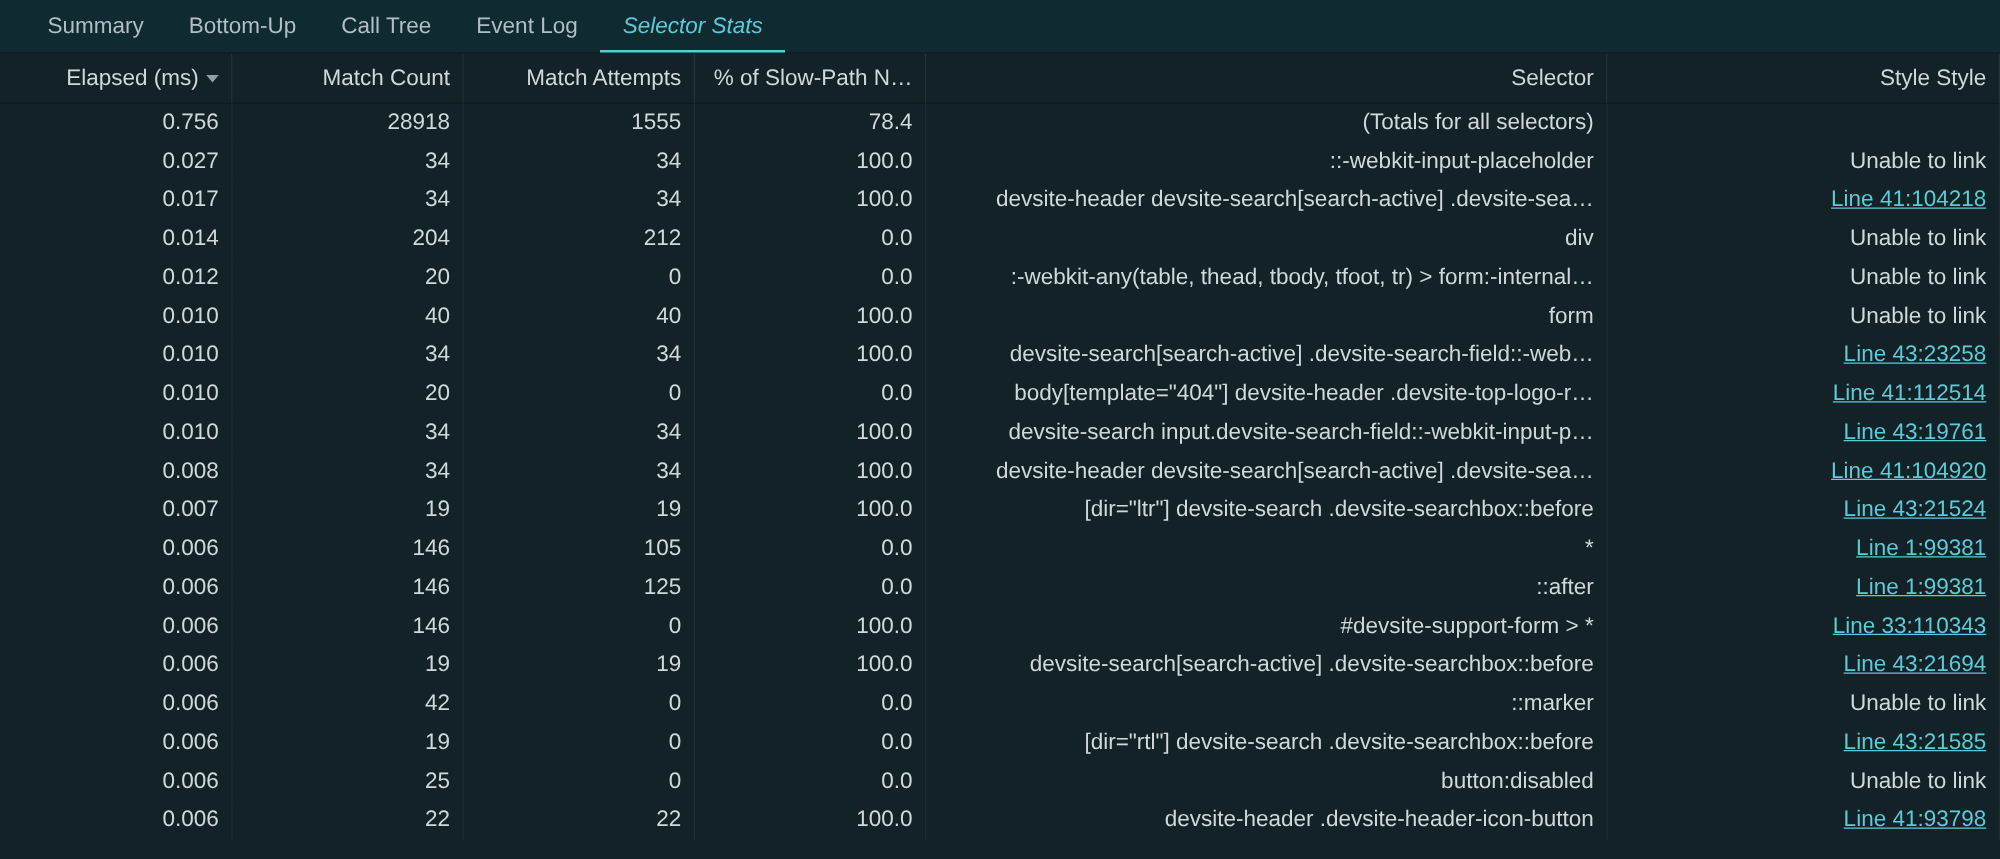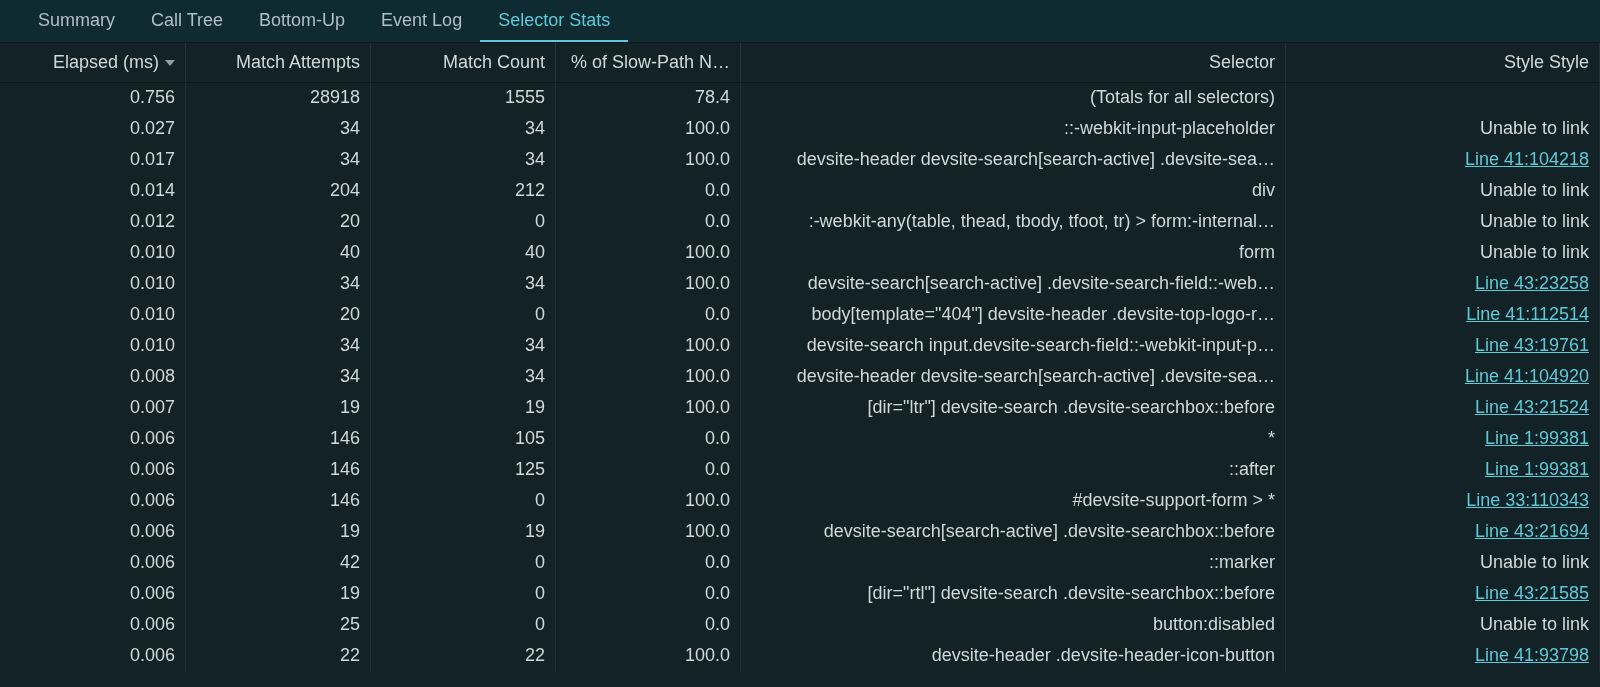--- a/index.html
+++ b/index.html
@@ -37,20 +37,21 @@
     display: flex;
     align-items: center;
     color: var(--text-dim);
     cursor: pointer;
     border-bottom: 2px solid transparent;
     font-size: 18px;
   }
   .tab.active {
     color: var(--accent);
     border-bottom: 2px solid var(--accent);
+    font-style: italic;
   }
   .grid {
     display: grid;
     grid-template-columns: 186px 185px 185px 185px 545px 314px;
     width: 1266px;
   }
   .hcell, .cell {
     padding: 4px 10px;
     white-space: nowrap;
     overflow: hidden;
@@ -84,32 +85,32 @@
     border-right: 5px solid transparent;
     border-top: 6px solid var(--text-dim);
     opacity: .8;
   }
 </style>
 </head>
 <body>
 
 <div class="tabs" id="tabs">
     <div class="tab">Summary</div>
+    <div class="tab">Bottom-Up</div>
     <div class="tab">Call Tree</div>
-    <div class="tab">Bottom-Up</div>
     <div class="tab">Event Log</div>
     <div class="tab active">Selector Stats</div>
   </div>
 
 <div class="grid">
   <div class="hcell num">
     <span>Elapsed (ms)</span><span class="sort-arrow"></span>
   </div>
+  <div class="hcell num">Match Count</div>
   <div class="hcell num">Match Attempts</div>
-  <div class="hcell num">Match Count</div>
   <div class="hcell num">% of Slow-Path N…</div>
   <div class="hcell txt">Selector</div>
   <div class="hcell txt">Style Style</div>
 </div>
 
 <div class="grid" id="rows">
     <div class="cell num">0.756</div>
     <div class="cell num">28918</div>
     <div class="cell num">1555</div>
     <div class="cell num">78.4</div>

